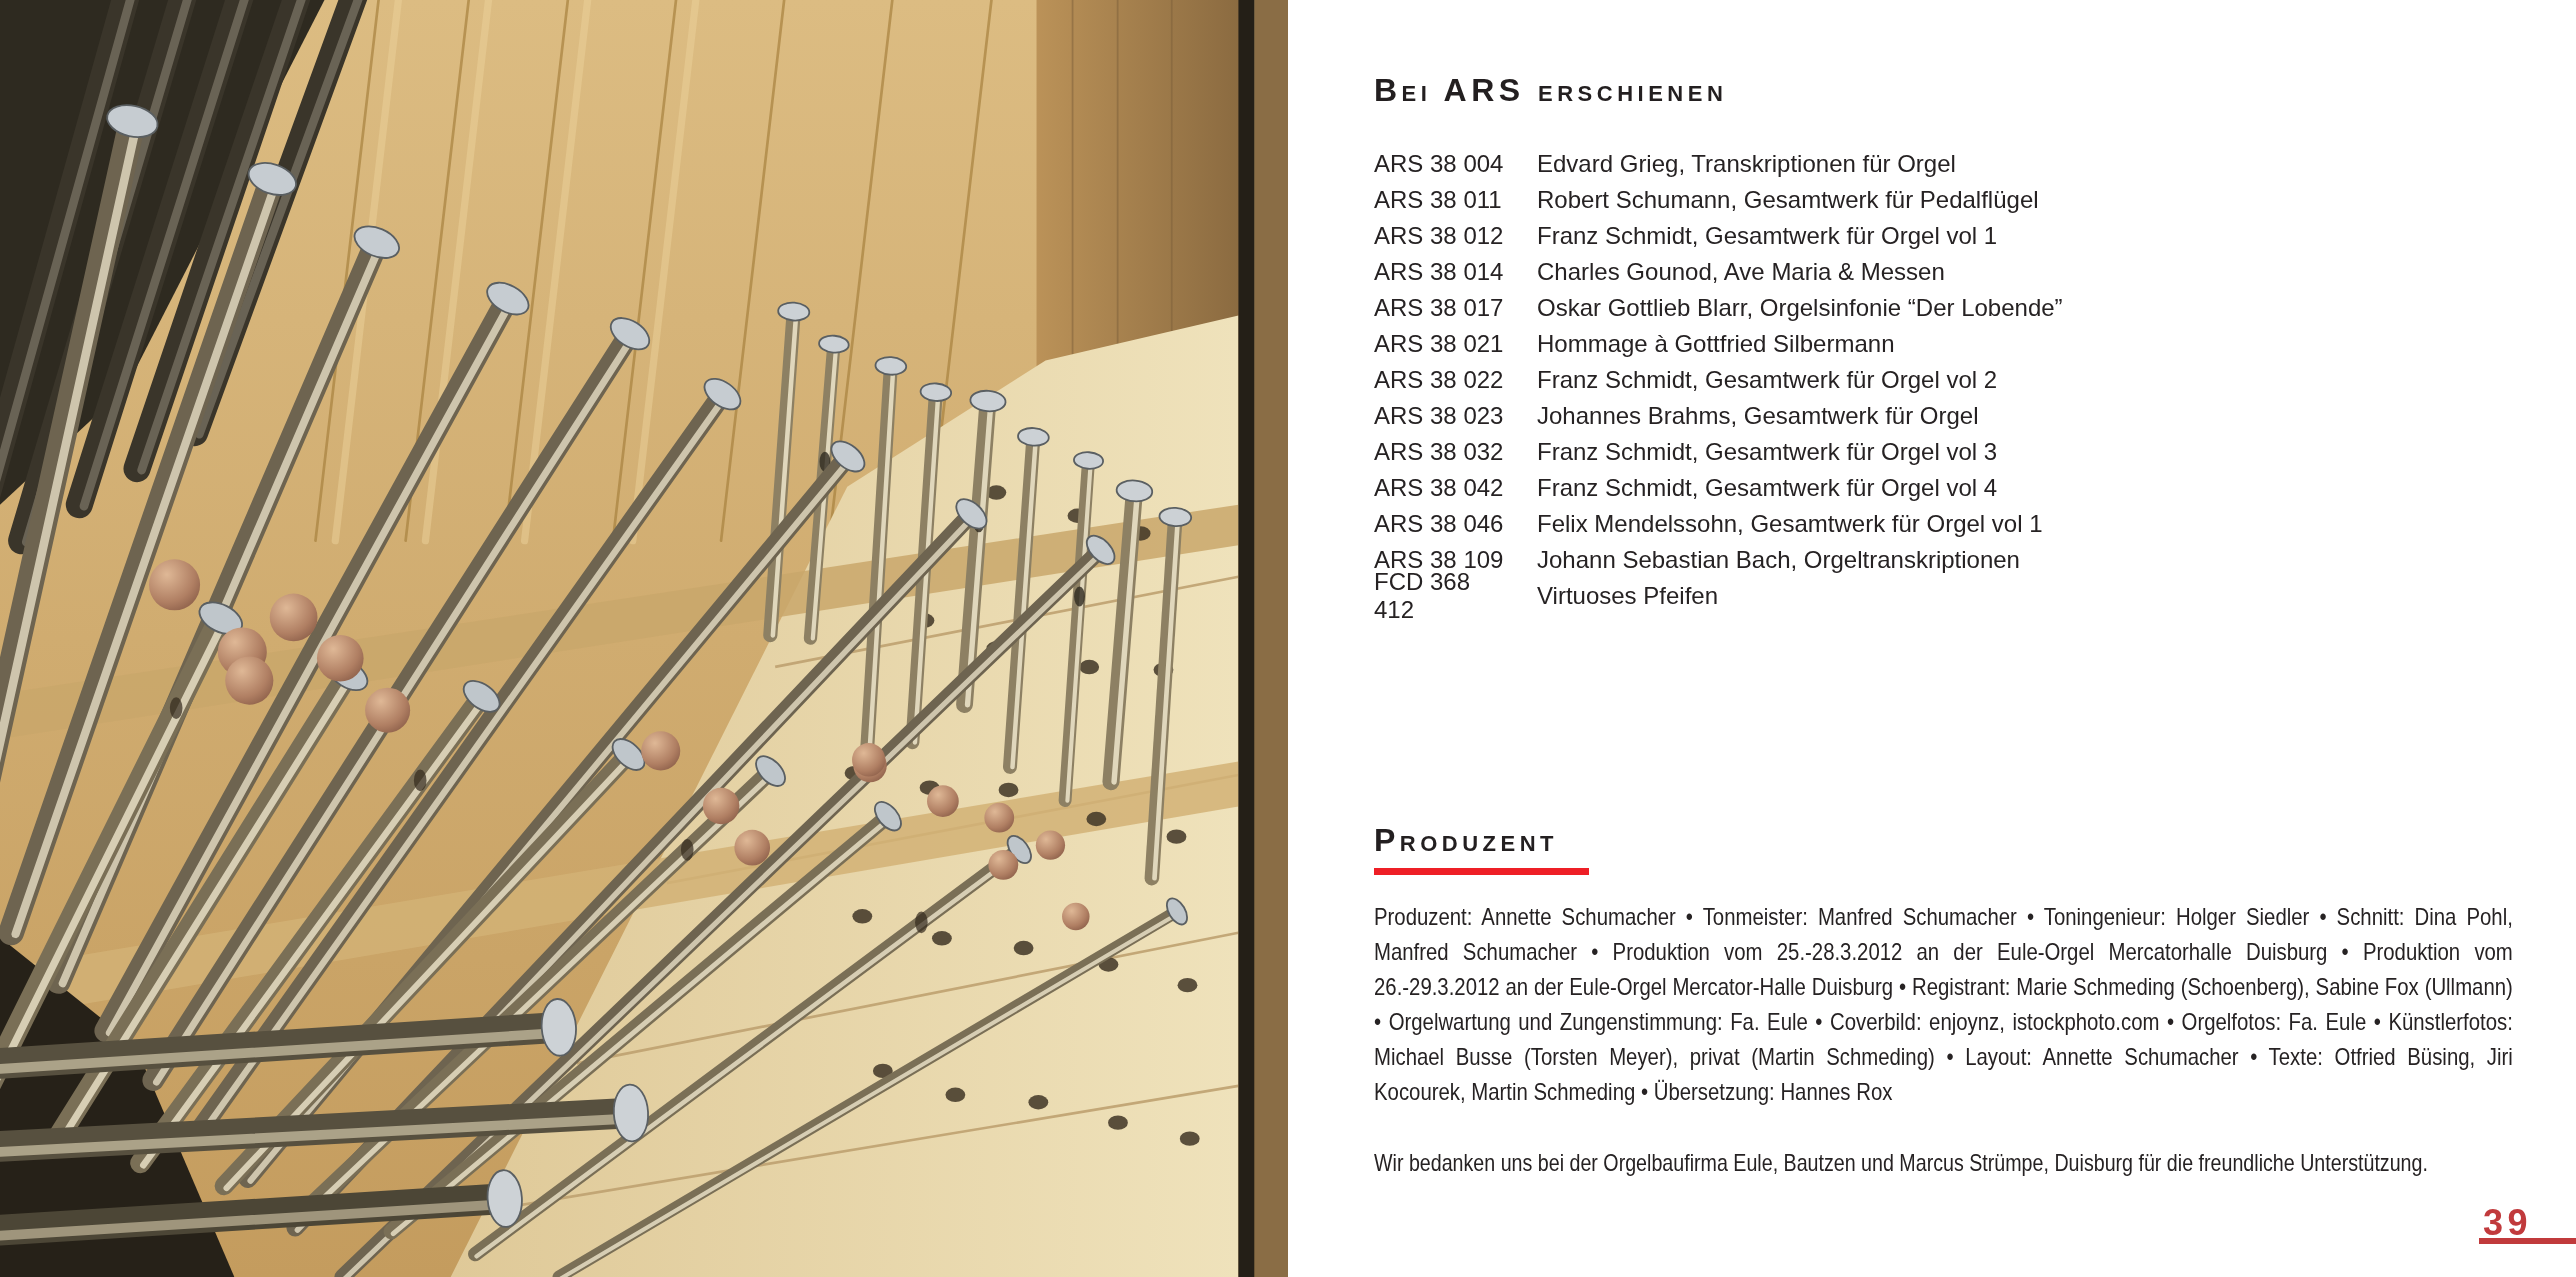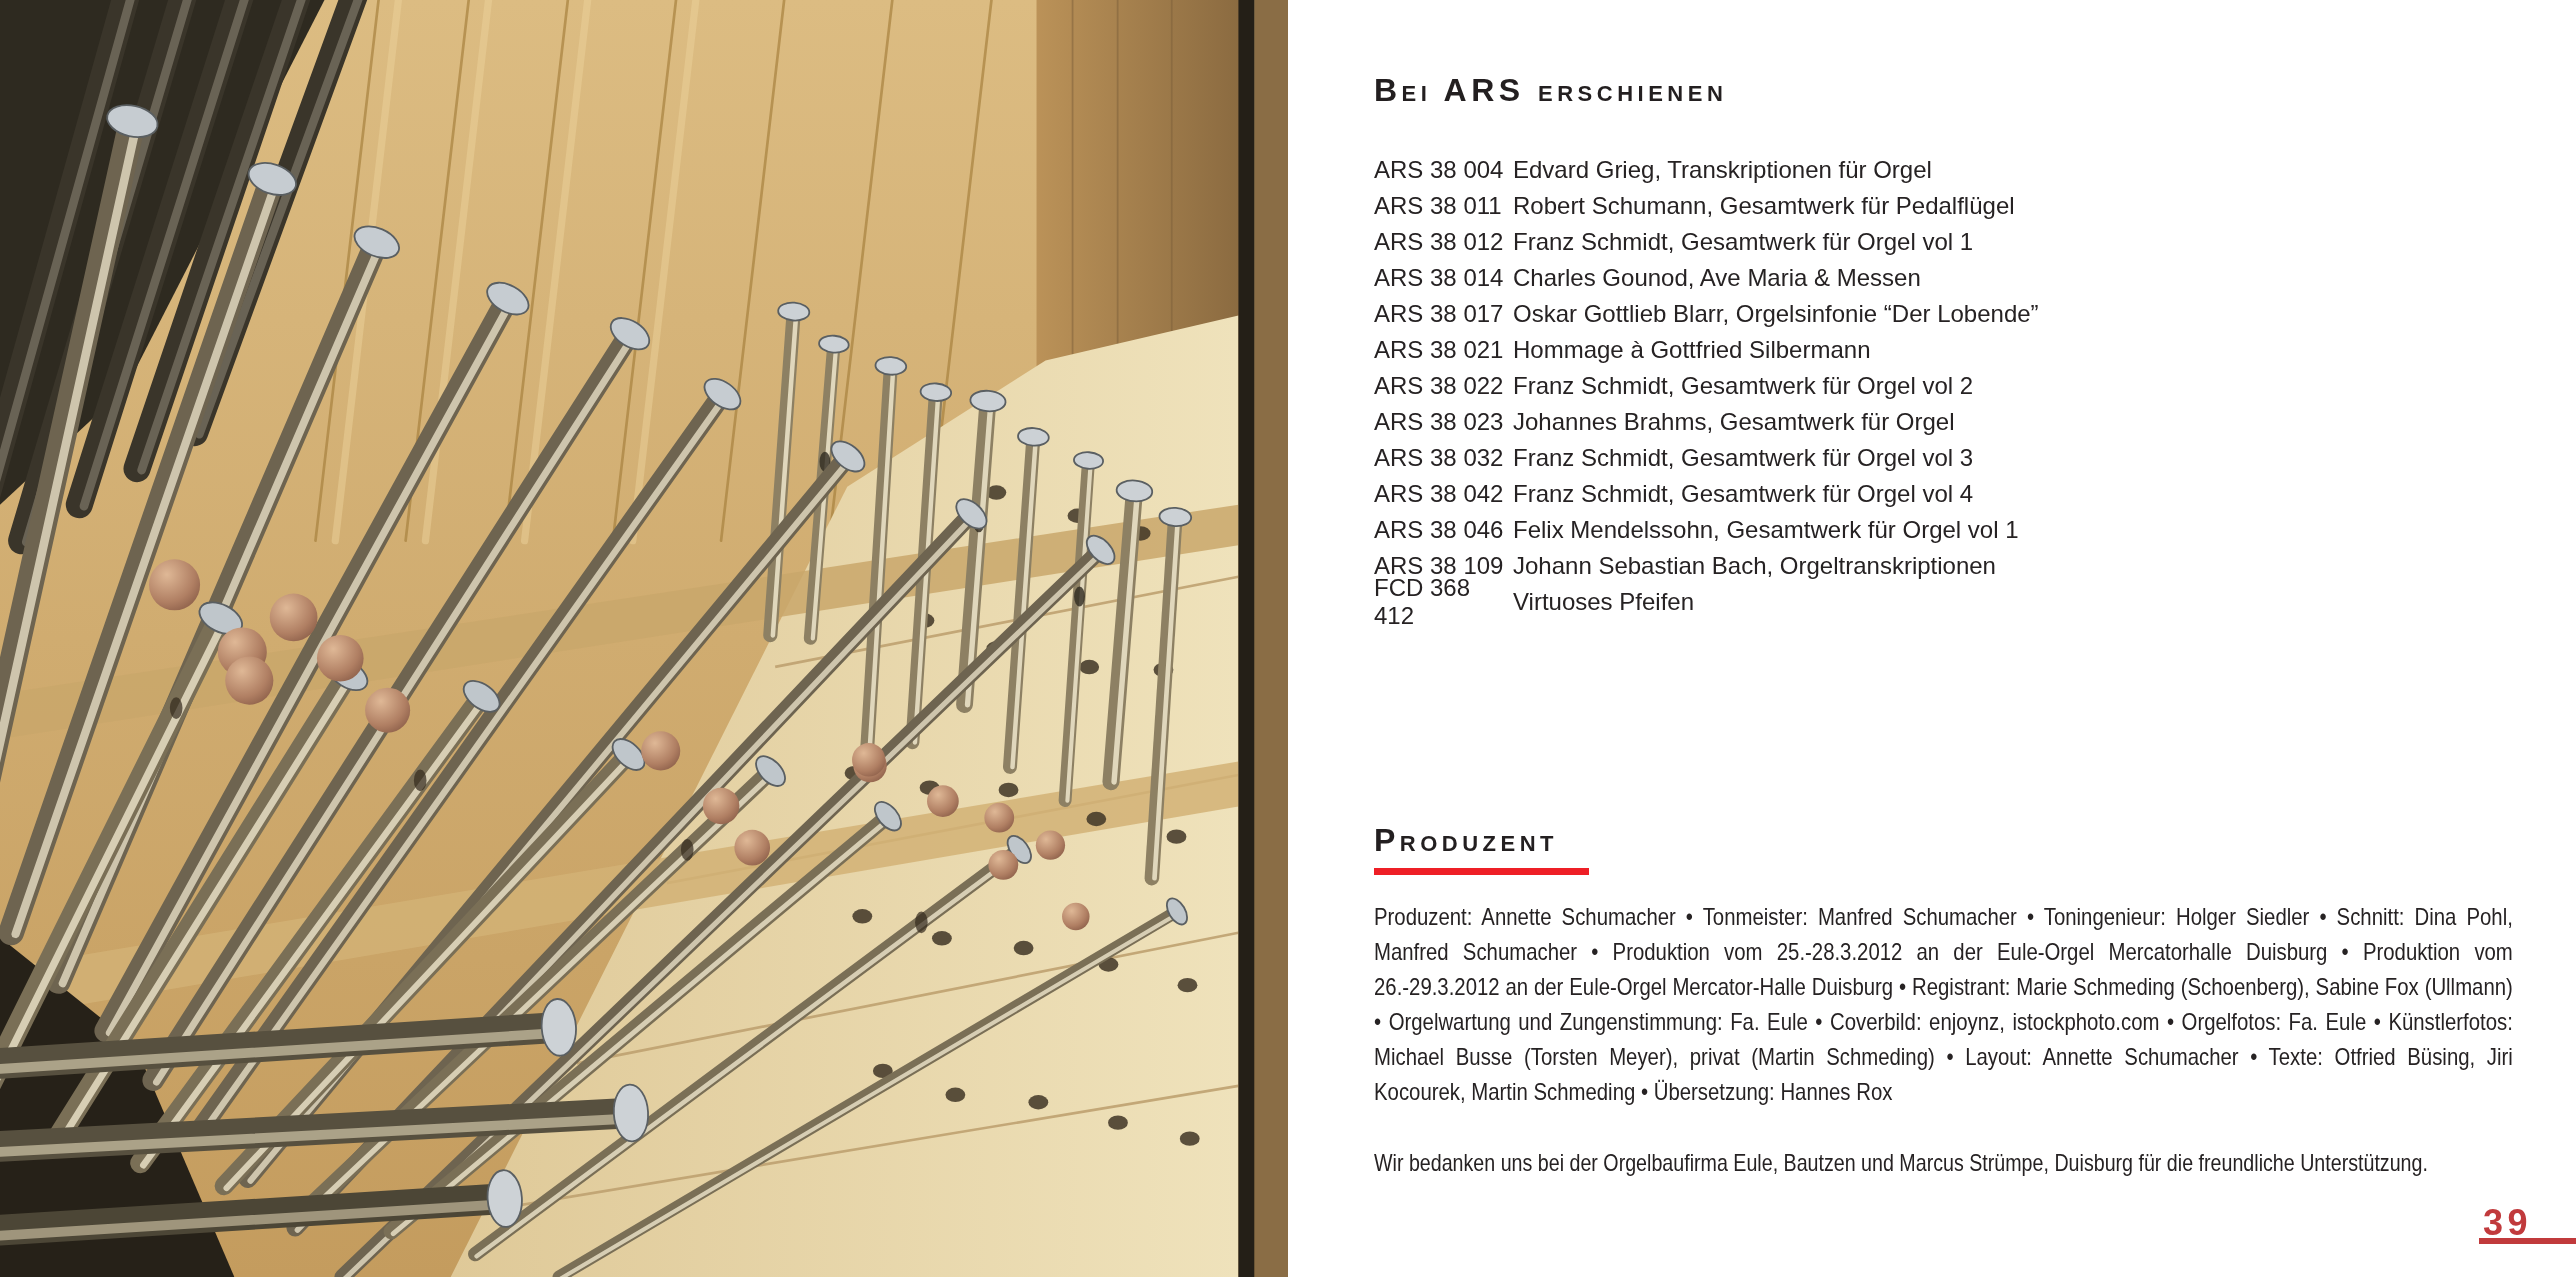--- a/index.html
+++ b/index.html
@@ -18,24 +18,24 @@
   
   .page{position:absolute;left:1288px;top:0;width:1288px;height:1277px;background:#fff;}
   .h-caps{
     position:absolute;left:86px;margin:0;
     font-variant:small-caps;font-weight:bold;letter-spacing:4.5px;
     font-size:32px;line-height:1;color:#231f20;
   }
   .h1{top:74px;}
   .h2{top:824px;}
   .rule-impressum{position:absolute;left:86px;top:868px;width:215px;height:7.2px;background:var(--rule_red);}
-  .catalog{position:absolute;left:86px;top:152px;width:1145px;}
+  .catalog{position:absolute;left:86px;top:146px;width:1145px;}
   .row{display:flex;height:36px;align-items:center;font-size:24px;}
   .code{width:139px;flex:0 0 139px;}
-  .title{flex:1;}
+  .title{flex:1;margin-left:24px;}
   .condense{transform:scaleX(0.87);transform-origin:0 0;width:1309px;}
   .impressum-text{
     position:absolute;left:86px;top:900px;
     font-size:23.4px;line-height:35px;text-align:justify;margin:0;
   }
   .thanks-text{
     position:absolute;left:86px;top:1146px;
     font-size:23.4px;line-height:35px;white-space:nowrap;margin:0;
     transform:scaleX(0.84);transform-origin:0 0;
   }

